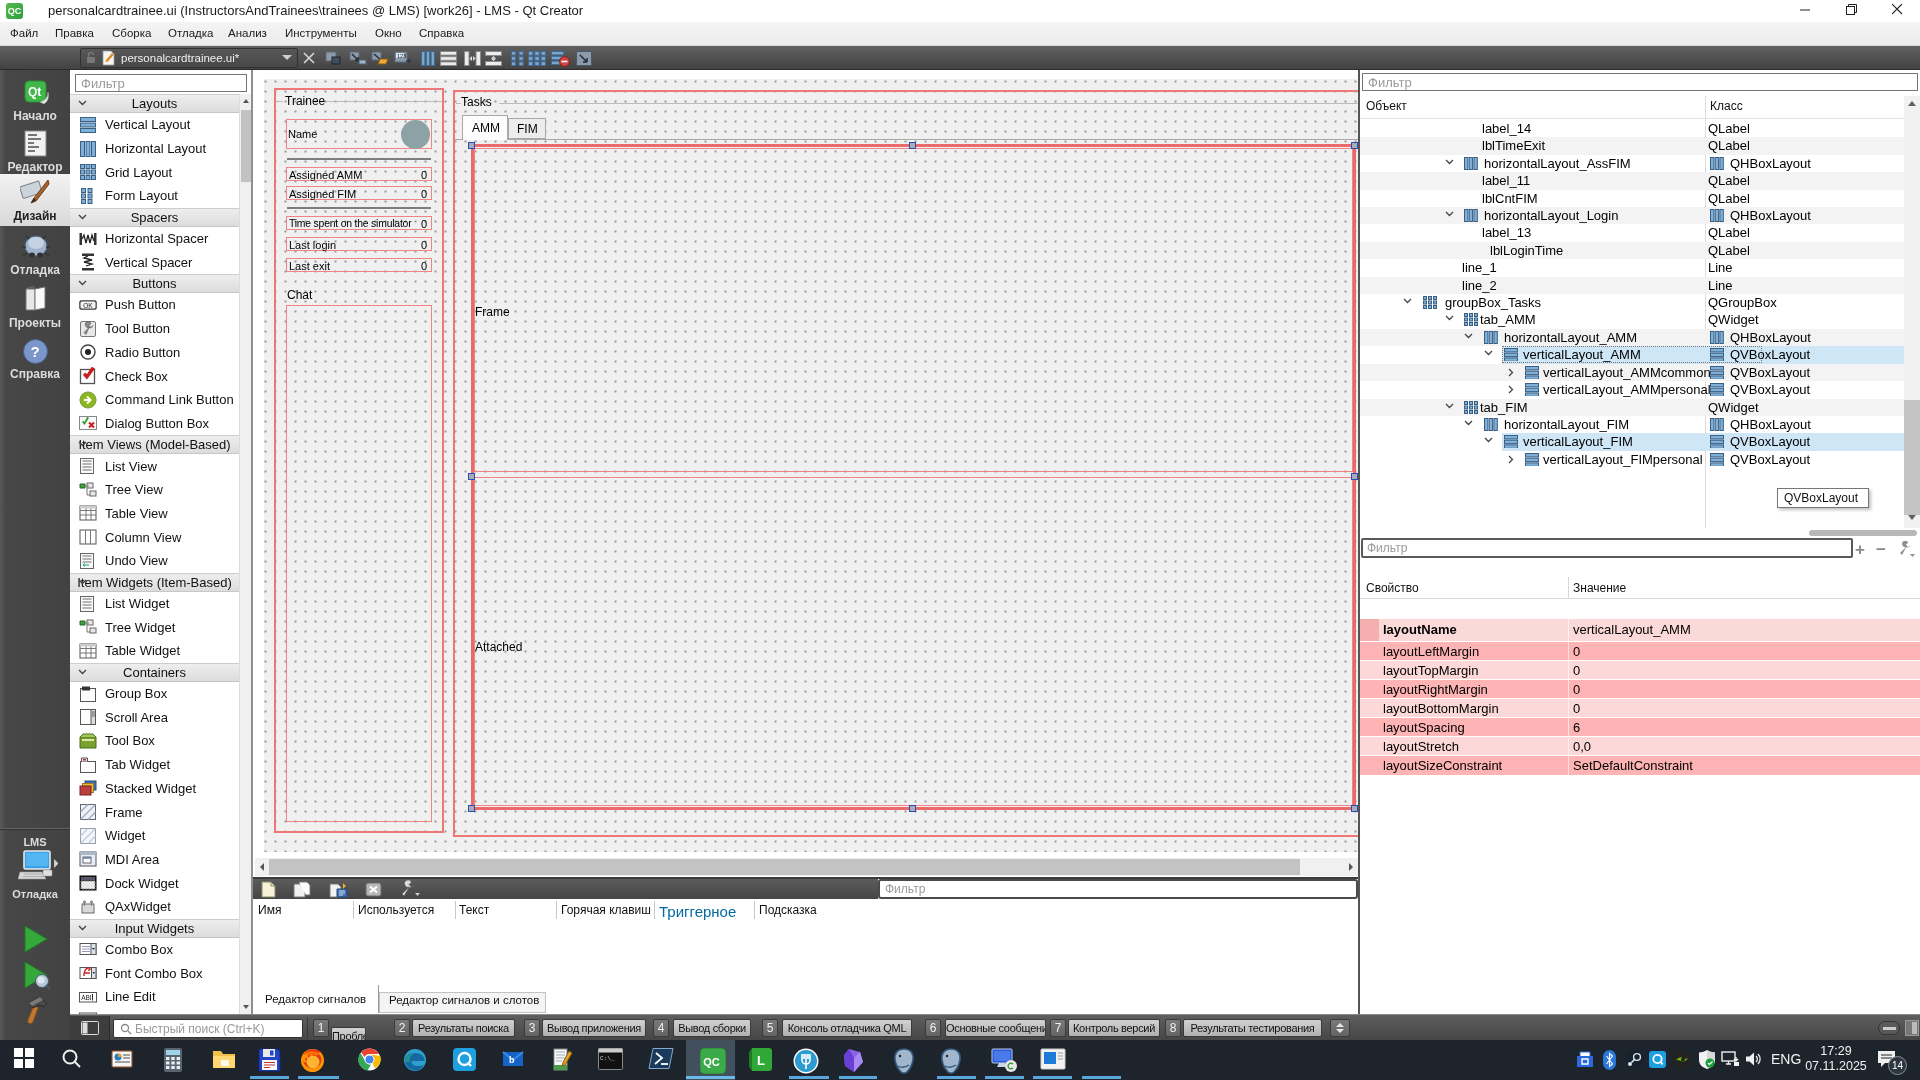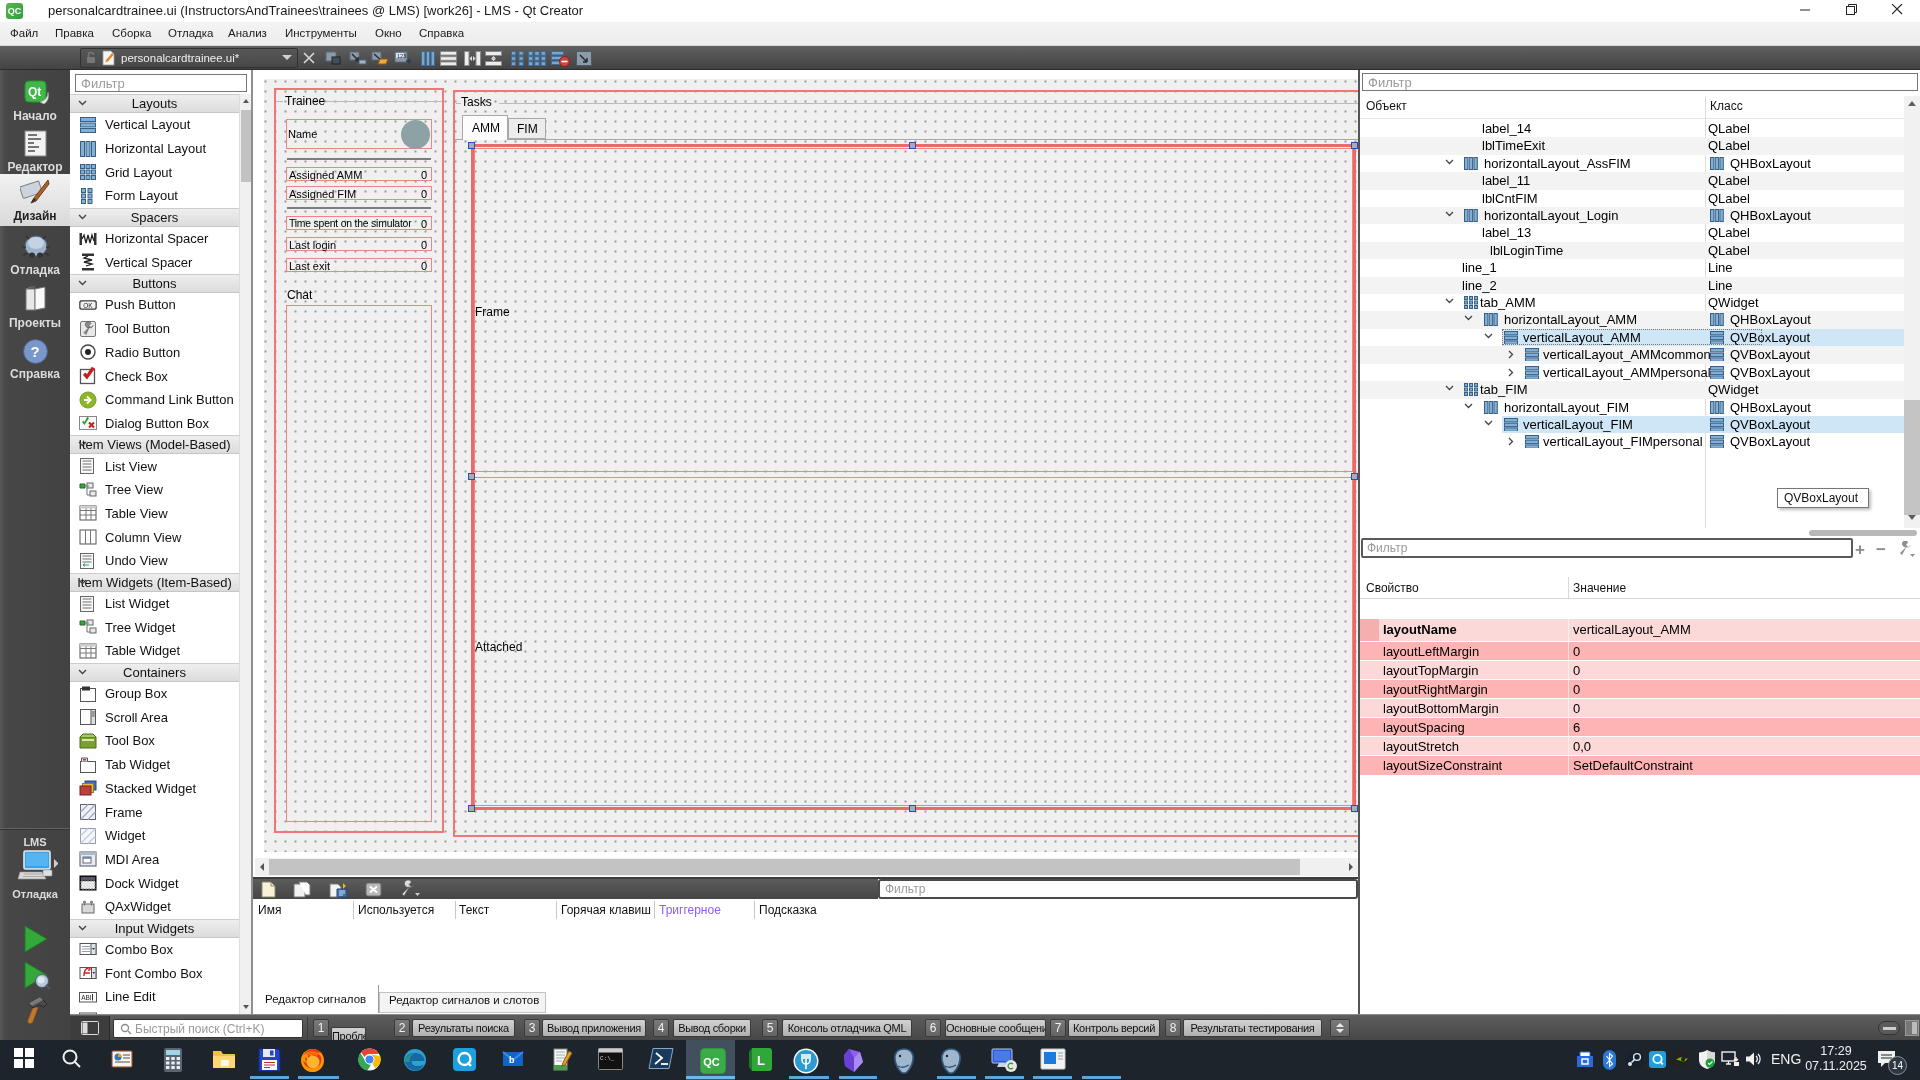--- a/index.html
+++ b/index.html
@@ -684,142 +684,162 @@
         </div>
       <div class="trow">
           <span class="nm" style="left:102px;">line_1</span>
           <span class="cls" style="left:348px;">Line</span>
         </div>
       <div class="trow" style="background:#f3f3f3;">
           <span class="nm" style="left:102px;">line_2</span>
           <span class="cls" style="left:348px;">Line</span>
         </div>
       <div class="trow">
-          <svg class="chev" style="left:85px;" width="9" height="6">
+          <svg class="chev" style="left:43px;" width="9" height="6">
             <path d="M1 1 L4.5 4.5 L8 1" stroke="#444" stroke-width="1.3" fill="none"></path>
           </svg>
-          <svg class="abs" style="left:104px;top:2px;" width="14" height="13">
+          <svg class="abs" style="left:63px;top:2px;" width="14" height="13">
             <g fill="#7fb0d8" stroke="#3a5f85">
               <rect x="0.5" y="0.5" width="3" height="3"></rect>
               <rect x="5.5" y="0.5" width="3" height="3"></rect>
               <rect x="10.5" y="0.5" width="3" height="3"></rect>
               <rect x="0.5" y="5" width="3" height="3"></rect>
               <rect x="5.5" y="5" width="3" height="3"></rect>
               <rect x="10.5" y="5" width="3" height="3"></rect>
               <rect x="0.5" y="9.5" width="3" height="3"></rect>
               <rect x="5.5" y="9.5" width="3" height="3"></rect>
               <rect x="10.5" y="9.5" width="3" height="3"></rect>
             </g>
           </svg>
-          <span class="nm" style="left:120px;">tab_AMM</span>
-          <span class="cls" style="left:348px;">QWidget</span>
-        </div>
-      <div class="trow" style="background:#f3f3f3;">
-          <svg class="chev" style="left:104px;" width="9" height="6">
-            <path d="M1 1 L4.5 4.5 L8 1" stroke="#444" stroke-width="1.3" fill="none"></path>
-          </svg>
-          <svg class="abs" style="left:124px;top:2px;" width="14" height="13">
-            <g fill="#7fb0d8" stroke="#3a5f85">
-              <rect x="0.5" y="0.5" width="3.4" height="12"></rect>
-              <rect x="5.2" y="0.5" width="3.4" height="12"></rect>
-              <rect x="9.9" y="0.5" width="3.4" height="12"></rect>
-            </g>
-          </svg>
-          <span class="nm" style="left:144px;">horizontalLayout_AMM</span>
-          <svg class="abs" style="left:350px;top:2px;" width="14" height="13">
-            <g fill="#7fb0d8" stroke="#3a5f85">
-              <rect x="0.5" y="0.5" width="3.4" height="12"></rect>
-              <rect x="5.2" y="0.5" width="3.4" height="12"></rect>
-              <rect x="9.9" y="0.5" width="3.4" height="12"></rect>
-            </g>
-          </svg>
-          <span class="cls" style="left:370px;">QHBoxLayout</span>
+          <span class="nm" style="left:85px;">groupBox_Tasks</span>
+          <span class="cls" style="left:348px;">QGroupBox</span>
         </div>
       <div class="trow">
-          <div class="abs" style="left:142px;top:0;width:402px;height:17.4px;background:#cfe6f7;"></div>
-          <div class="abs" style="left:142px;top:0;width:260px;height:16.4px;border:1px dotted #777;"></div>
-          <svg class="chev" style="left:124px;" width="9" height="6">
-            <path d="M1 1 L4.5 4.5 L8 1" stroke="#444" stroke-width="1.3" fill="none"></path>
-          </svg>
-          <svg class="abs" style="left:144px;top:2px;" width="14" height="13">
-            <g fill="#7fb0d8" stroke="#3a5f85">
-              <rect x="0.5" y="0.5" width="13" height="3.4"></rect>
-              <rect x="0.5" y="5.2" width="13" height="3.4"></rect>
-              <rect x="0.5" y="9.9" width="13" height="3.4"></rect>
-            </g>
-          </svg>
-          <span class="nm" style="left:163px;">verticalLayout_AMM</span>
-          <svg class="abs" style="left:350px;top:2px;" width="14" height="13">
-            <g fill="#7fb0d8" stroke="#3a5f85">
-              <rect x="0.5" y="0.5" width="13" height="3.4"></rect>
-              <rect x="0.5" y="5.2" width="13" height="3.4"></rect>
-              <rect x="0.5" y="9.9" width="13" height="3.4"></rect>
-            </g>
-          </svg>
-          <span class="cls" style="left:370px;">QVBoxLayout</span>
-        </div>
-      <div class="trow" style="background:#f3f3f3;">
-          <svg class="chev" style="left:148px;top:4px;" width="6" height="9">
-            <path d="M1 1 L4.5 4.5 L1 8" stroke="#444" stroke-width="1.3" fill="none"></path>
-          </svg>
-          <svg class="abs" style="left:165px;top:2px;" width="14" height="13">
-            <g fill="#7fb0d8" stroke="#3a5f85">
-              <rect x="0.5" y="0.5" width="13" height="3.4"></rect>
-              <rect x="0.5" y="5.2" width="13" height="3.4"></rect>
-              <rect x="0.5" y="9.9" width="13" height="3.4"></rect>
-            </g>
-          </svg>
-          <span class="nm" style="left:183px;">verticalLayout_AMMcommon</span>
-          <svg class="abs" style="left:350px;top:2px;" width="14" height="13">
-            <g fill="#7fb0d8" stroke="#3a5f85">
-              <rect x="0.5" y="0.5" width="13" height="3.4"></rect>
-              <rect x="0.5" y="5.2" width="13" height="3.4"></rect>
-              <rect x="0.5" y="9.9" width="13" height="3.4"></rect>
-            </g>
-          </svg>
-          <span class="cls" style="left:370px;">QVBoxLayout</span>
-        </div>
-      <div class="trow">
-          <svg class="chev" style="left:148px;top:4px;" width="6" height="9">
-            <path d="M1 1 L4.5 4.5 L1 8" stroke="#444" stroke-width="1.3" fill="none"></path>
-          </svg>
-          <svg class="abs" style="left:165px;top:2px;" width="14" height="13">
-            <g fill="#7fb0d8" stroke="#3a5f85">
-              <rect x="0.5" y="0.5" width="13" height="3.4"></rect>
-              <rect x="0.5" y="5.2" width="13" height="3.4"></rect>
-              <rect x="0.5" y="9.9" width="13" height="3.4"></rect>
-            </g>
-          </svg>
-          <span class="nm" style="left:183px;">verticalLayout_AMMpersonal</span>
-          <svg class="abs" style="left:350px;top:2px;" width="14" height="13">
-            <g fill="#7fb0d8" stroke="#3a5f85">
-              <rect x="0.5" y="0.5" width="13" height="3.4"></rect>
-              <rect x="0.5" y="5.2" width="13" height="3.4"></rect>
-              <rect x="0.5" y="9.9" width="13" height="3.4"></rect>
-            </g>
-          </svg>
-          <span class="cls" style="left:370px;">QVBoxLayout</span>
-        </div>
-      <div class="trow" style="background:#f3f3f3;">
           <svg class="chev" style="left:85px;" width="9" height="6">
             <path d="M1 1 L4.5 4.5 L8 1" stroke="#444" stroke-width="1.3" fill="none"></path>
           </svg>
           <svg class="abs" style="left:104px;top:2px;" width="14" height="13">
             <g fill="#7fb0d8" stroke="#3a5f85">
               <rect x="0.5" y="0.5" width="3" height="3"></rect>
               <rect x="5.5" y="0.5" width="3" height="3"></rect>
               <rect x="10.5" y="0.5" width="3" height="3"></rect>
               <rect x="0.5" y="5" width="3" height="3"></rect>
               <rect x="5.5" y="5" width="3" height="3"></rect>
               <rect x="10.5" y="5" width="3" height="3"></rect>
               <rect x="0.5" y="9.5" width="3" height="3"></rect>
               <rect x="5.5" y="9.5" width="3" height="3"></rect>
               <rect x="10.5" y="9.5" width="3" height="3"></rect>
             </g>
           </svg>
+          <span class="nm" style="left:120px;">tab_AMM</span>
+          <span class="cls" style="left:348px;">QWidget</span>
+        </div>
+      <div class="trow" style="background:#f3f3f3;">
+          <svg class="chev" style="left:104px;" width="9" height="6">
+            <path d="M1 1 L4.5 4.5 L8 1" stroke="#444" stroke-width="1.3" fill="none"></path>
+          </svg>
+          <svg class="abs" style="left:124px;top:2px;" width="14" height="13">
+            <g fill="#7fb0d8" stroke="#3a5f85">
+              <rect x="0.5" y="0.5" width="3.4" height="12"></rect>
+              <rect x="5.2" y="0.5" width="3.4" height="12"></rect>
+              <rect x="9.9" y="0.5" width="3.4" height="12"></rect>
+            </g>
+          </svg>
+          <span class="nm" style="left:144px;">horizontalLayout_AMM</span>
+          <svg class="abs" style="left:350px;top:2px;" width="14" height="13">
+            <g fill="#7fb0d8" stroke="#3a5f85">
+              <rect x="0.5" y="0.5" width="3.4" height="12"></rect>
+              <rect x="5.2" y="0.5" width="3.4" height="12"></rect>
+              <rect x="9.9" y="0.5" width="3.4" height="12"></rect>
+            </g>
+          </svg>
+          <span class="cls" style="left:370px;">QHBoxLayout</span>
+        </div>
+      <div class="trow">
+          <div class="abs" style="left:142px;top:0;width:402px;height:17.4px;background:#cfe6f7;"></div>
+          <div class="abs" style="left:142px;top:0;width:260px;height:16.4px;border:1px dotted #777;"></div>
+          <svg class="chev" style="left:124px;" width="9" height="6">
+            <path d="M1 1 L4.5 4.5 L8 1" stroke="#444" stroke-width="1.3" fill="none"></path>
+          </svg>
+          <svg class="abs" style="left:144px;top:2px;" width="14" height="13">
+            <g fill="#7fb0d8" stroke="#3a5f85">
+              <rect x="0.5" y="0.5" width="13" height="3.4"></rect>
+              <rect x="0.5" y="5.2" width="13" height="3.4"></rect>
+              <rect x="0.5" y="9.9" width="13" height="3.4"></rect>
+            </g>
+          </svg>
+          <span class="nm" style="left:163px;">verticalLayout_AMM</span>
+          <svg class="abs" style="left:350px;top:2px;" width="14" height="13">
+            <g fill="#7fb0d8" stroke="#3a5f85">
+              <rect x="0.5" y="0.5" width="13" height="3.4"></rect>
+              <rect x="0.5" y="5.2" width="13" height="3.4"></rect>
+              <rect x="0.5" y="9.9" width="13" height="3.4"></rect>
+            </g>
+          </svg>
+          <span class="cls" style="left:370px;">QVBoxLayout</span>
+        </div>
+      <div class="trow" style="background:#f3f3f3;">
+          <svg class="chev" style="left:148px;top:4px;" width="6" height="9">
+            <path d="M1 1 L4.5 4.5 L1 8" stroke="#444" stroke-width="1.3" fill="none"></path>
+          </svg>
+          <svg class="abs" style="left:165px;top:2px;" width="14" height="13">
+            <g fill="#7fb0d8" stroke="#3a5f85">
+              <rect x="0.5" y="0.5" width="13" height="3.4"></rect>
+              <rect x="0.5" y="5.2" width="13" height="3.4"></rect>
+              <rect x="0.5" y="9.9" width="13" height="3.4"></rect>
+            </g>
+          </svg>
+          <span class="nm" style="left:183px;">verticalLayout_AMMcommon</span>
+          <svg class="abs" style="left:350px;top:2px;" width="14" height="13">
+            <g fill="#7fb0d8" stroke="#3a5f85">
+              <rect x="0.5" y="0.5" width="13" height="3.4"></rect>
+              <rect x="0.5" y="5.2" width="13" height="3.4"></rect>
+              <rect x="0.5" y="9.9" width="13" height="3.4"></rect>
+            </g>
+          </svg>
+          <span class="cls" style="left:370px;">QVBoxLayout</span>
+        </div>
+      <div class="trow">
+          <svg class="chev" style="left:148px;top:4px;" width="6" height="9">
+            <path d="M1 1 L4.5 4.5 L1 8" stroke="#444" stroke-width="1.3" fill="none"></path>
+          </svg>
+          <svg class="abs" style="left:165px;top:2px;" width="14" height="13">
+            <g fill="#7fb0d8" stroke="#3a5f85">
+              <rect x="0.5" y="0.5" width="13" height="3.4"></rect>
+              <rect x="0.5" y="5.2" width="13" height="3.4"></rect>
+              <rect x="0.5" y="9.9" width="13" height="3.4"></rect>
+            </g>
+          </svg>
+          <span class="nm" style="left:183px;">verticalLayout_AMMpersonal</span>
+          <svg class="abs" style="left:350px;top:2px;" width="14" height="13">
+            <g fill="#7fb0d8" stroke="#3a5f85">
+              <rect x="0.5" y="0.5" width="13" height="3.4"></rect>
+              <rect x="0.5" y="5.2" width="13" height="3.4"></rect>
+              <rect x="0.5" y="9.9" width="13" height="3.4"></rect>
+            </g>
+          </svg>
+          <span class="cls" style="left:370px;">QVBoxLayout</span>
+        </div>
+      <div class="trow" style="background:#f3f3f3;">
+          <svg class="chev" style="left:85px;" width="9" height="6">
+            <path d="M1 1 L4.5 4.5 L8 1" stroke="#444" stroke-width="1.3" fill="none"></path>
+          </svg>
+          <svg class="abs" style="left:104px;top:2px;" width="14" height="13">
+            <g fill="#7fb0d8" stroke="#3a5f85">
+              <rect x="0.5" y="0.5" width="3" height="3"></rect>
+              <rect x="5.5" y="0.5" width="3" height="3"></rect>
+              <rect x="10.5" y="0.5" width="3" height="3"></rect>
+              <rect x="0.5" y="5" width="3" height="3"></rect>
+              <rect x="5.5" y="5" width="3" height="3"></rect>
+              <rect x="10.5" y="5" width="3" height="3"></rect>
+              <rect x="0.5" y="9.5" width="3" height="3"></rect>
+              <rect x="5.5" y="9.5" width="3" height="3"></rect>
+              <rect x="10.5" y="9.5" width="3" height="3"></rect>
+            </g>
+          </svg>
           <span class="nm" style="left:120px;">tab_FIM</span>
           <span class="cls" style="left:348px;">QWidget</span>
         </div>
       <div class="trow">
           <svg class="chev" style="left:104px;" width="9" height="6">
             <path d="M1 1 L4.5 4.5 L8 1" stroke="#444" stroke-width="1.3" fill="none"></path>
           </svg>
           <svg class="abs" style="left:124px;top:2px;" width="14" height="13">
             <g fill="#7fb0d8" stroke="#3a5f85">
               <rect x="0.5" y="0.5" width="3.4" height="12"></rect>
@@ -972,21 +992,21 @@
     <svg class="abs" style="left:147px;top:4px;" width="22" height="18" viewBox="0 0 22 18">
         <path d="M2 14 L9 7 a3.6 3.6 0 1 1 2.4 -4.8 l-2.4 2.4 l2.6 2.6 l2.4 -2.4 a3.6 3.6 0 0 1 -4.8 2.4 L4 16 z" fill="#dcdcdc" stroke="#555" stroke-width="0.6"></path>
         <path d="M15 13 l2.5 3 l2.5 -3 z" fill="#cfcfcf"></path>
       </svg>
     <div class="abs" style="left:625px;top:3px;width:480px;height:20px;background:#fff;border:2px solid #4a4a4a;border-radius:3px;color:#9a9a9a;font-size:12px;padding:1px 5px;">Фильтр</div>
     <div class="abs" style="left:0;top:23px;width:1105px;height:114px;background:#fff;">
       <span class="abs" style="left:5px;top:4px;font-size:12px;color:#111;">Имя</span>
       <span class="abs" style="left:105px;top:4px;font-size:12px;color:#111;">Используется</span>
       <span class="abs" style="left:206px;top:4px;font-size:12px;color:#111;">Текст</span>
       <span class="abs" style="left:308px;top:4px;font-size:12px;color:#111;">Горячая клавиш</span>
-      <span class="abs" style="left:406px;top:4px;font-size:12px;color:#8b5cf6;">Триггерное</span>
+      <span class="abs" style="left:406px;top:4px;font-size:15px;color:#0369a1;">Триггерное</span>
       <span class="abs" style="left:506px;top:4px;font-size:12px;color:#111;">Подсказка</span>
       <div class="abs" style="left:100px;top:2px;width:1px;height:18px;background:#c8c8c8;"></div>
       <div class="abs" style="left:202px;top:2px;width:1px;height:18px;background:#c8c8c8;"></div>
       <div class="abs" style="left:303px;top:2px;width:1px;height:18px;background:#c8c8c8;"></div>
       <div class="abs" style="left:401px;top:2px;width:1px;height:18px;background:#c8c8c8;"></div>
       <div class="abs" style="left:501px;top:2px;width:1px;height:18px;background:#c8c8c8;"></div>
     </div>
 
     <div class="abs" style="left:126px;top:116px;width:167px;height:21px;background:#f4f4f4;border:1px solid #c2c2c2;"></div>
     <div class="abs" style="left:0;top:109px;width:126px;height:28px;background:#fff;border-right:1px solid #999;"></div>

